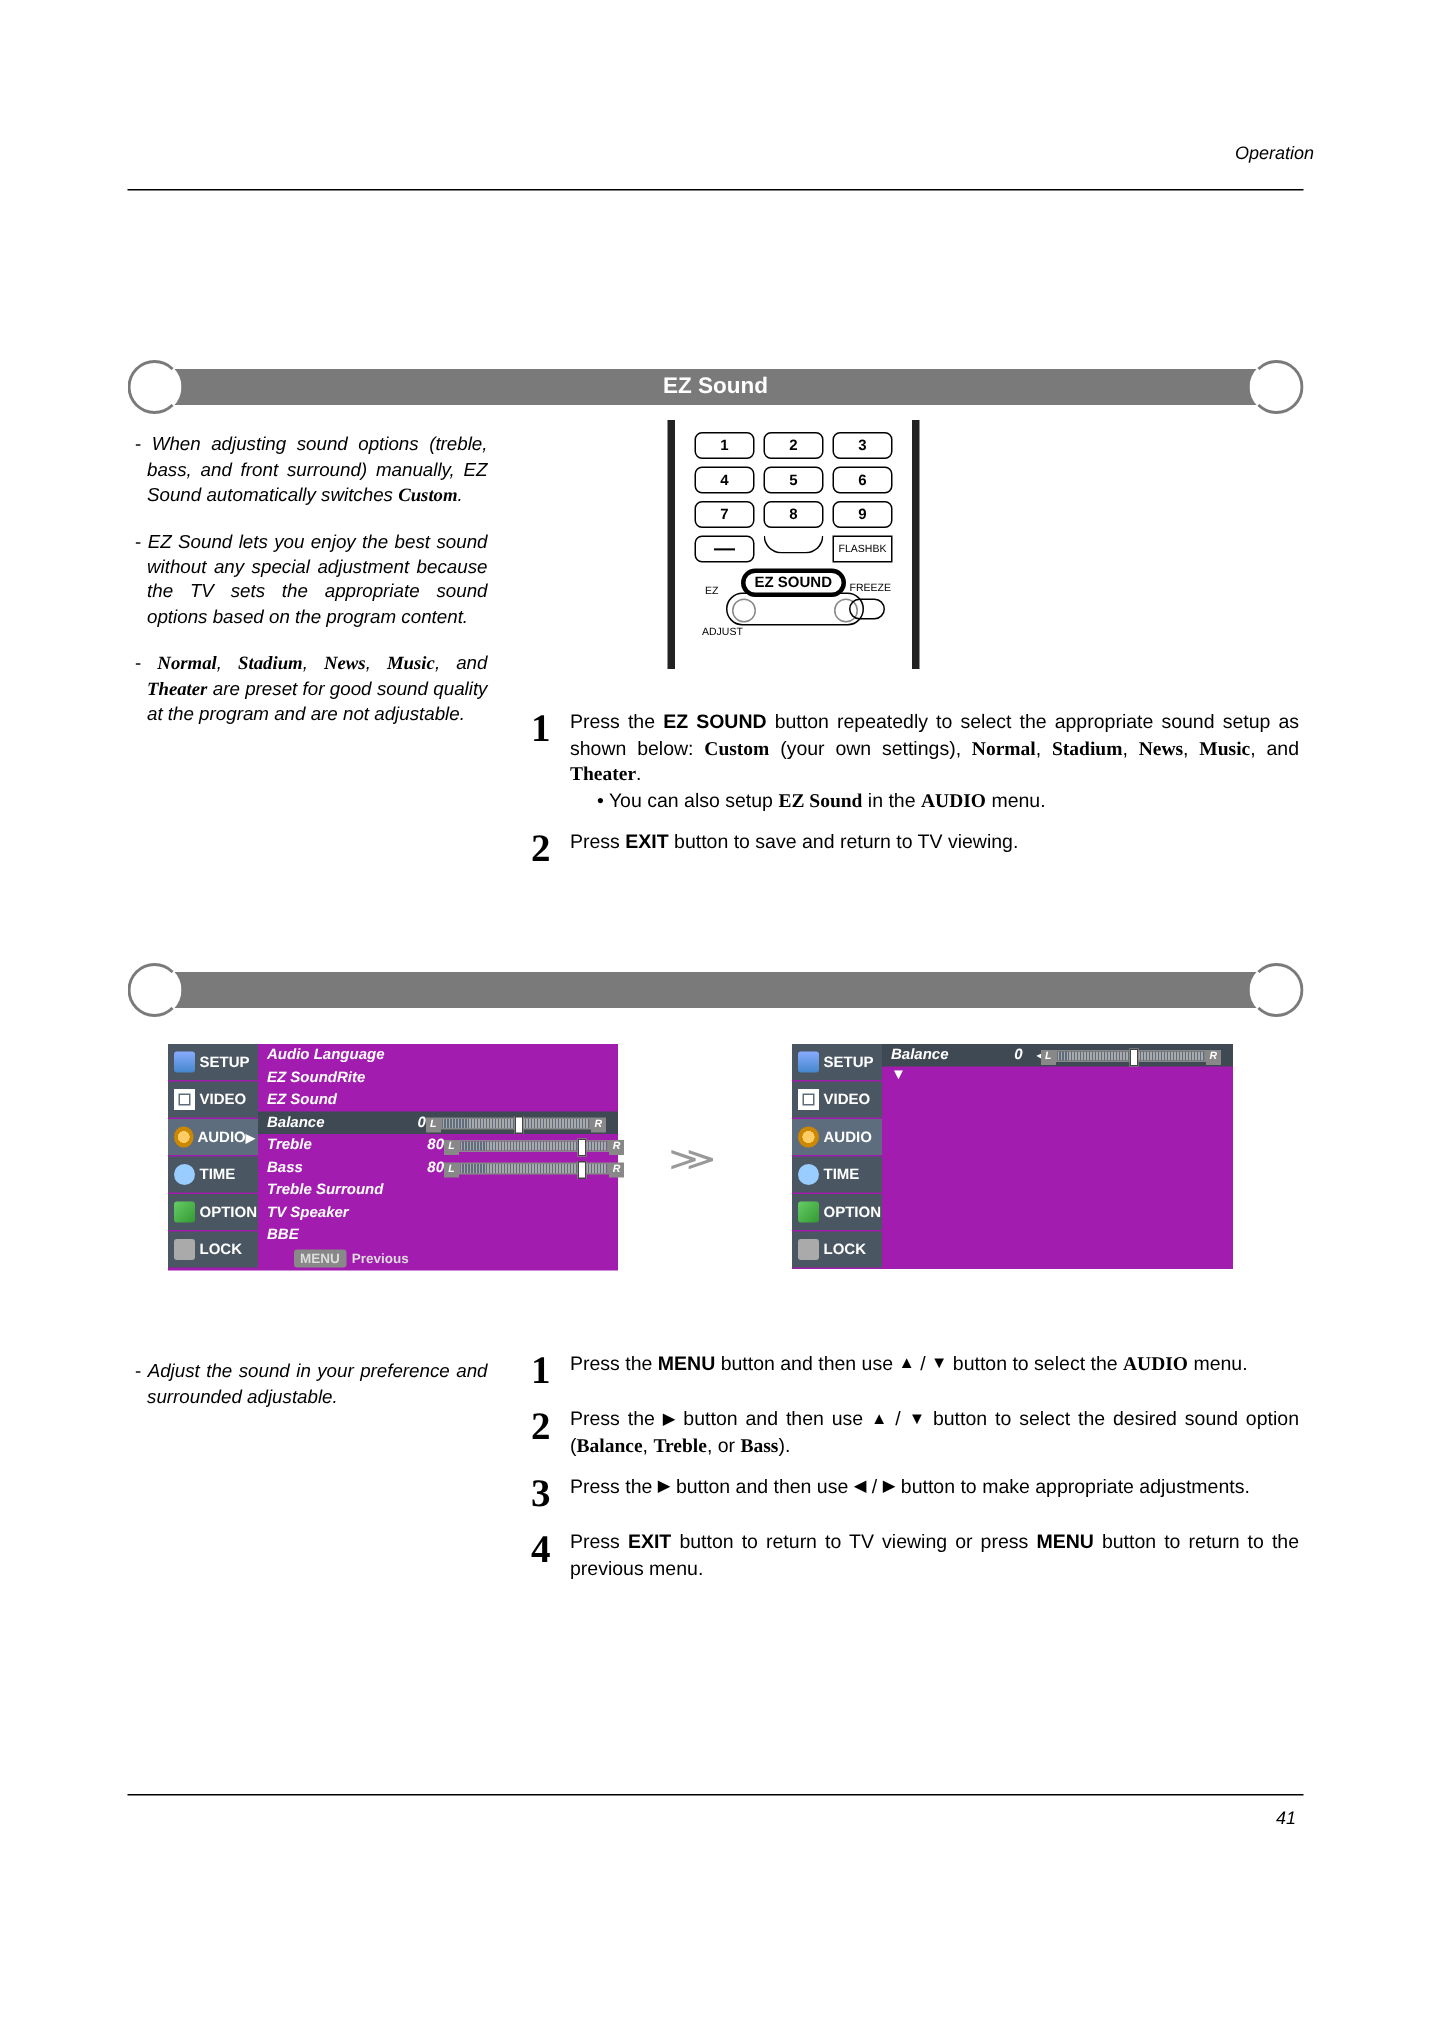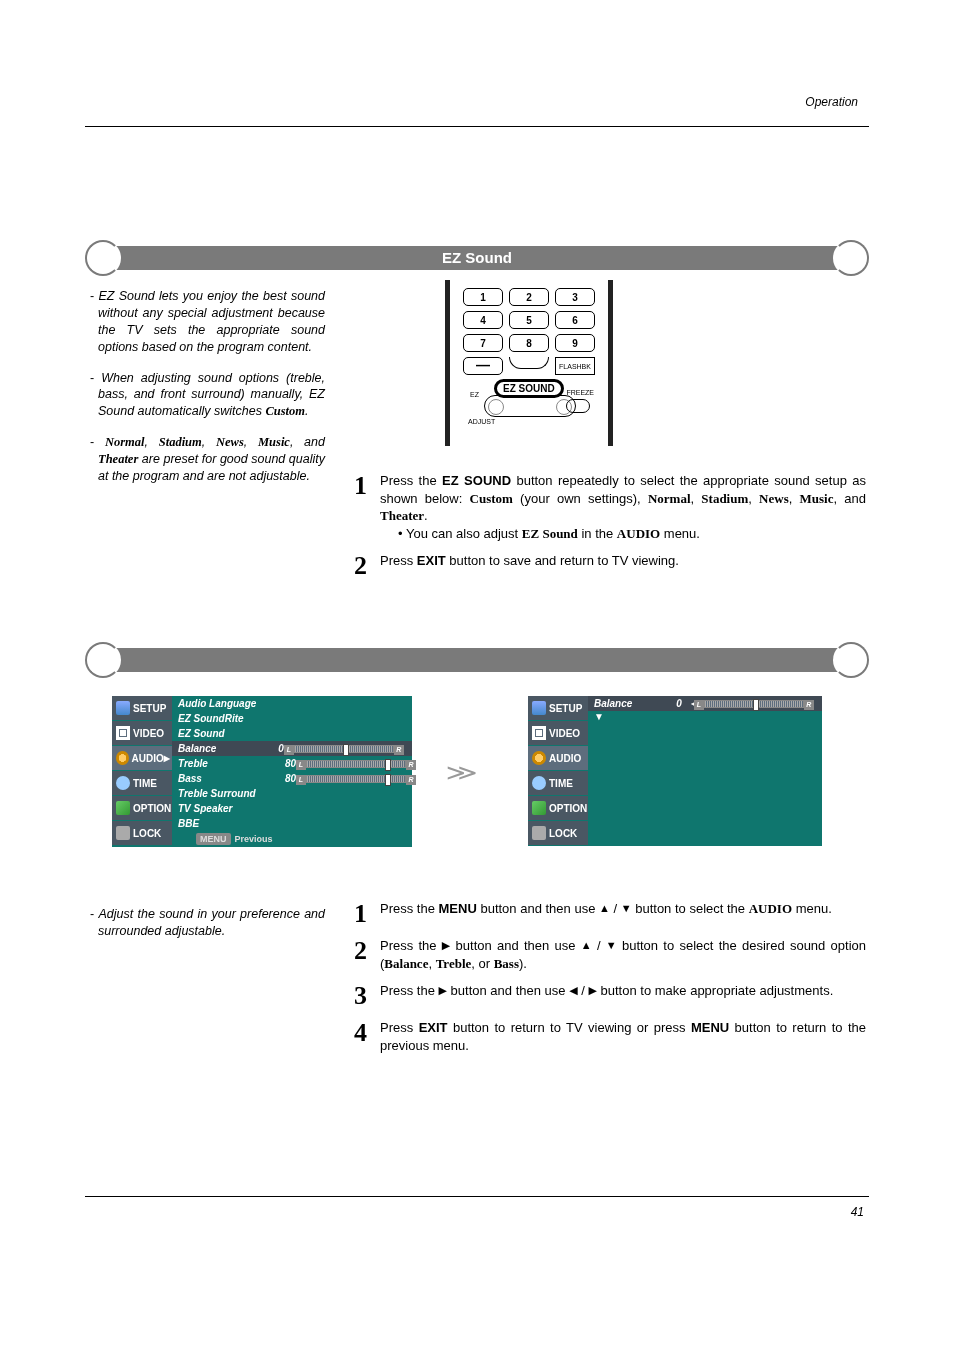--- a/index.html
+++ b/index.html
@@ -7,21 +7,21 @@
     font-family: Arial, Helvetica, sans-serif;
     background: #fff;
     width: 954px;
     height: 1351px;
     position: relative;
     color: #000;
     font-size: 13px;
   }
   .header-text {
     position: absolute;
-    right: 96px;
+    right: 78px;
     top: 95px;
     font-style: italic;
     font-size: 12px;
   }
   .rule {
     position: absolute;
     left: 85px;
     right: 85px;
     top: 126px;
     border-top: 1px solid #000;
@@ -164,21 +164,21 @@
     width:24px; height:14px; border:1px solid #000; border-radius:8px;
   }
   .rlbl { position:absolute; font-size:7px;}
   .rlbl.ez { left:8px; top:8px;}
   .rlbl.freeze { right:2px; top:6px;}
   .rlbl.adjust { left:6px; top:35px;}
 
   
   .osd {
     position: absolute;
-    background: #0f766e;
+    background: #a21caf;
     color: #fff;
     font-size: 10px;
     font-weight: bold;
   }
   .osd-tabs {
     width: 60px; float:left;
   }
   .osd-tab {
     height: 24px;
     background: #4a5763;
@@ -258,22 +258,22 @@
 <div class="rule"></div>
 
 <div class="section-title-bar sec-ez-title">
   <div class="bar"></div>
   <div class="cap-l"></div>
     <div class="cap-r"></div>
   <div class="label">EZ Sound</div>
 </div>
 
 <div class="col-left ez-left">
+  <p><span class="dash">- </span><span>When adjusting sound options (treble, bass, and front surround) manually, EZ Sound automatically switches </span><span class="bi">Custom</span><span>.</span></p>
   <p><span class="dash">- </span><span>EZ Sound lets you enjoy the best sound without any special adjustment because the TV sets the appropriate sound options based on the program content.</span></p>
-  <p><span class="dash">- </span><span>When adjusting sound options (treble, bass, and front surround) manually, EZ Sound automatically switches </span><span class="bi">Custom</span><span>.</span></p>
   <p><span class="dash">- </span><span class="bi">Normal</span>, <span class="bi">Stadium</span>, <span class="bi">News</span>, <span class="bi">Music</span><span>, and </span><span class="bi">Theater</span><span> are preset for good sound quality at the program and are not adjustable.</span></p>
 </div>
 
 <div class="remote">
   <div class="remote-inner">
     <div class="numrow">
       <div class="numbtn">1</div>
       <div class="numbtn">2</div>
       <div class="numbtn">3</div>
     </div>
@@ -301,21 +301,21 @@
       <div class="rlbl adjust">ADJUST</div>
     </div>
   </div>
 </div>
 
 <div class="col-right ez-right">
   <div class="step">
     <div class="stepnum">1</div>
     <div class="stepbody">
       <span>Press the </span><span class="b">EZ SOUND</span><span> button repeatedly to select the appropriate sound setup as shown below: </span><span class="bi">Custom</span><span> (your own settings), </span><span class="bi">Normal</span>, <span class="bi">Stadium</span>, <span class="bi">News</span>, <span class="bi">Music</span><span>, and </span><span class="bi">Theater</span><span>.</span>
-      <span class="sub"><span>• You can also adjust </span><span class="bi">EZ Sound</span><span> in the </span><span class="bi">AUDIO</span><span> menu.</span></span>
+      <span class="sub"><span>• You can also setup </span><span class="bi">EZ Sound</span><span> in the </span><span class="bi">AUDIO</span><span> menu.</span></span>
     </div>
   </div>
   <div class="step">
     <div class="stepnum">2</div>
     <div class="stepbody">
       <span>Press </span><span class="b">EXIT</span><span> button to save and return to TV viewing.</span>
     </div>
   </div>
 </div>
 

